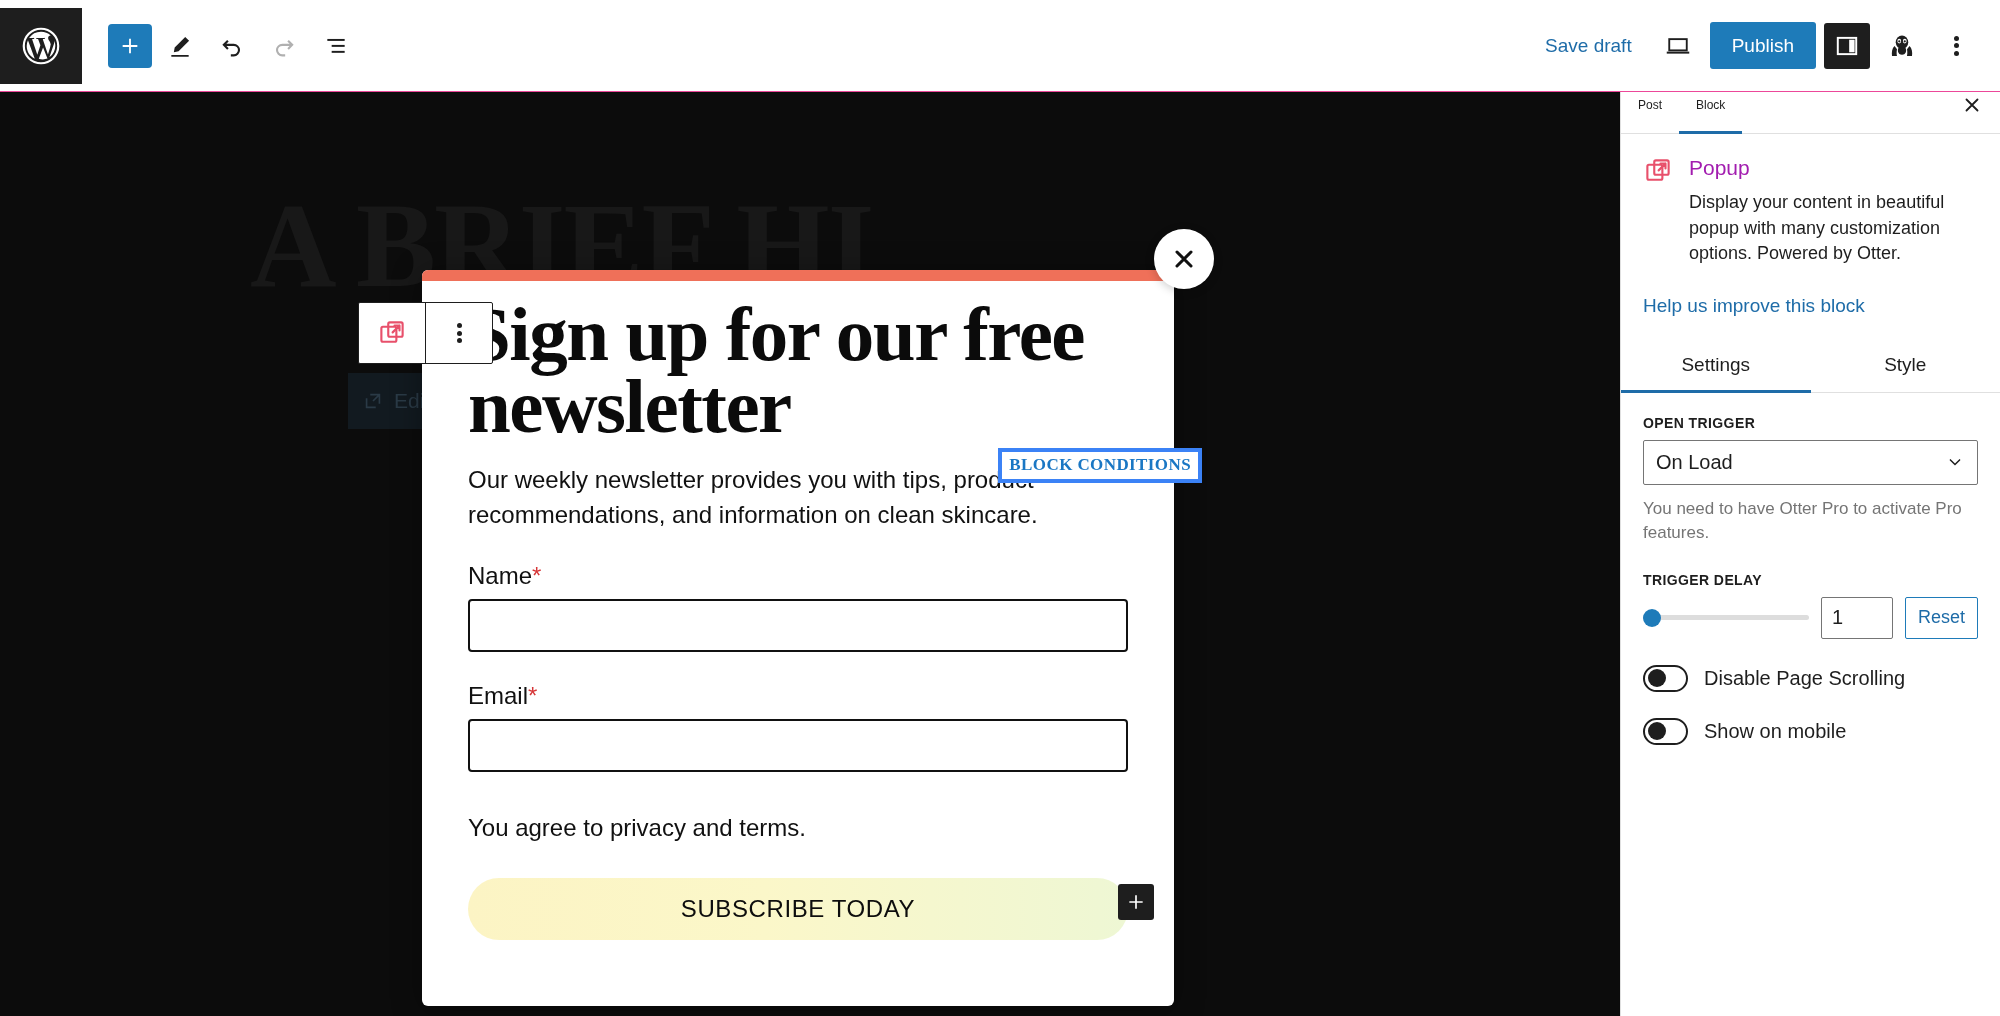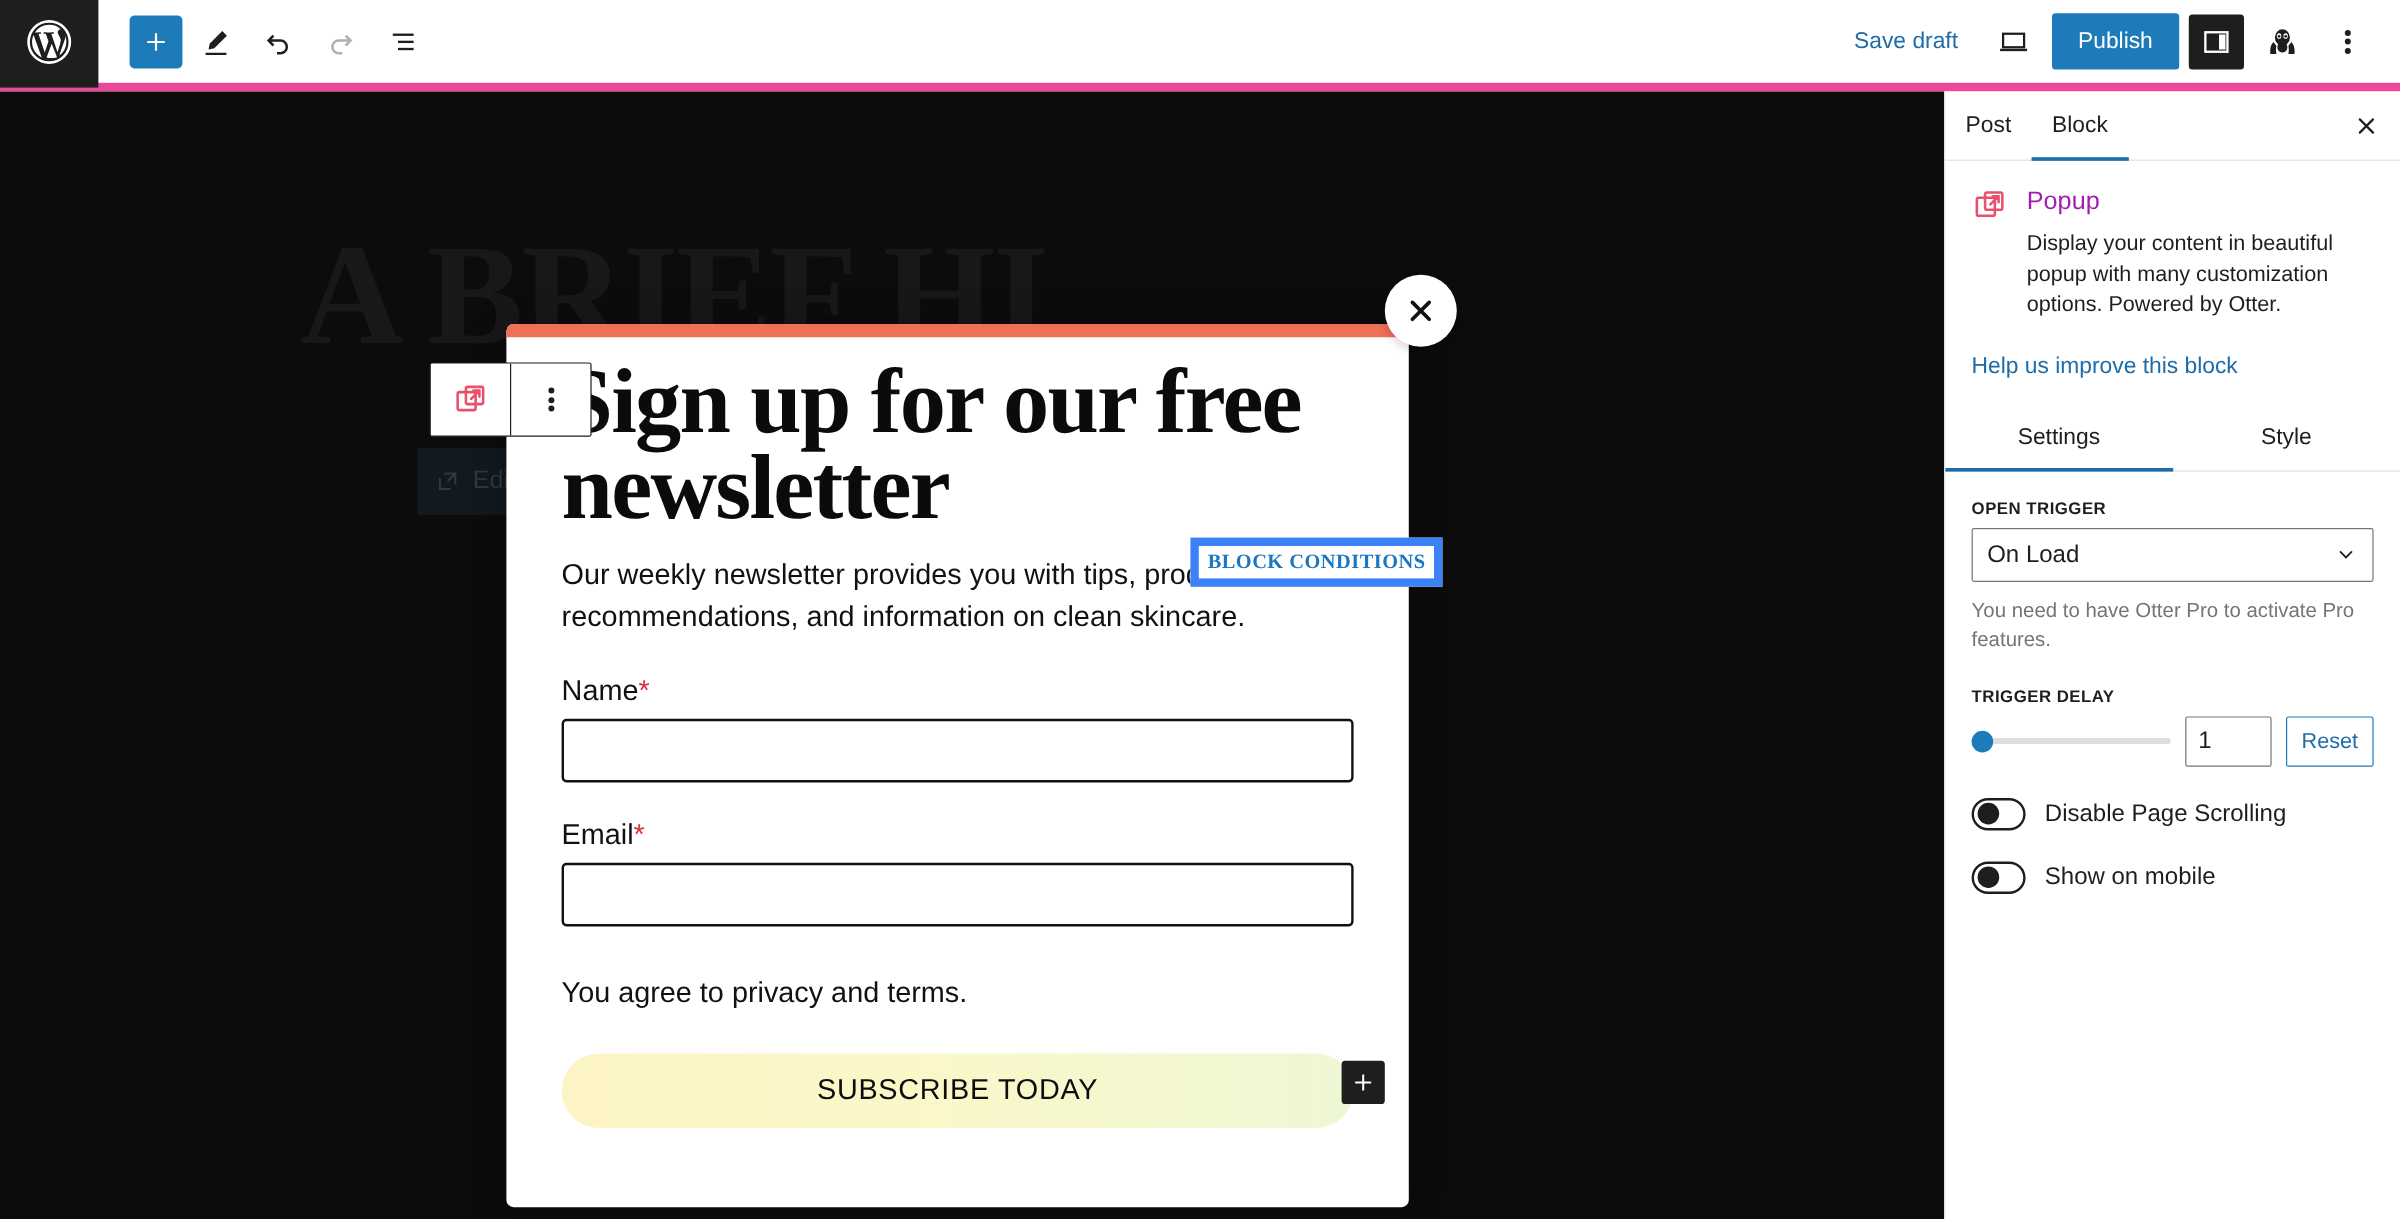--- a/index.html
+++ b/index.html
@@ -6,23 +6,23 @@
   html, body {
     width: 2000px; height: 1016px;
     font-family: "Liberation Sans", sans-serif;
     background: #ffffff;
     overflow: hidden;
   }
   #app { position: relative; width: 2000px; height: 1016px; }
 
   
   .topbar {
-    position: absolute; top: 0; left: 0; width: 2000px; height: 76px;
+    position: absolute; top: 0; left: 0; width: 2000px; height: 92px;
     background: #ffffff;
-    border-bottom: 7px solid #ec4899;
+    border-bottom: 1px solid #ec4899;
     display: flex; align-items: center;
     z-index: 40;
   }
   .wp-logo-box {
     width: 82px; height: 76px; background: #1e1e1e;
     display: flex; align-items: center; justify-content: center;
     flex: 0 0 82px; cursor: pointer;
   }
   .wp-logo-box svg { display: block; }
   .tb-left { display: flex; align-items: center; gap: 4px; padding-left: 26px; }
@@ -127,21 +127,21 @@
     cursor: pointer; font-family: "Liberation Sans", sans-serif;
   }
   .add-block-btn {
     position: absolute; right: -26px; top: 6px;
     width: 36px; height: 36px; background: #1e1e1e; border-radius: 3px;
     display: flex; align-items: center; justify-content: center;
     cursor: pointer;
   }
   .block-conditions-badge {
     position: absolute; right: -28px; top: 178px;
-    border: 7px solid #3b82f6; background: #fff;
+    border: 4px solid #3b82f6; background: #fff;
     color: #1a77c4; font-family: "Liberation Serif", serif;
     font-weight: bold; font-size: 17px; letter-spacing: .4px;
     padding: 3px 7px 4px 7px; white-space: nowrap;
     cursor: pointer;
   }
 
   
   .block-toolbar {
     position: absolute; left: 358px; top: 226px;
     height: 62px; display: flex; background: #fff;
@@ -158,21 +158,21 @@
     position: absolute; top: 76px; right: 0; width: 380px; height: 940px;
     background: #fff; border-left: 1px solid #e0e0e0;
     z-index: 35; overflow: hidden;
   }
   .sb-tabs {
     height: 58px; display: flex; align-items: stretch;
     border-bottom: 1px solid #e0e0e0; position: relative;
   }
   .sb-tab {
     padding: 0 17px; display: flex; align-items: center;
-    font-size: 19px; color: #1e1e1e; cursor: pointer; position: relative;
+    font-size: 12px; color: #1e1e1e; cursor: pointer; position: relative;
   }
   .sb-tab.active::after {
     content: ""; position: absolute; left: 0; right: 0; bottom: -1px;
     height: 3px; background: #1e6ca8;
   }
   .sb-close {
     margin-left: auto; width: 56px; display: flex;
     align-items: center; justify-content: center; cursor: pointer;
   }
   .sb-blockinfo { display: flex; gap: 16px; padding: 22px 22px 0 22px; }

